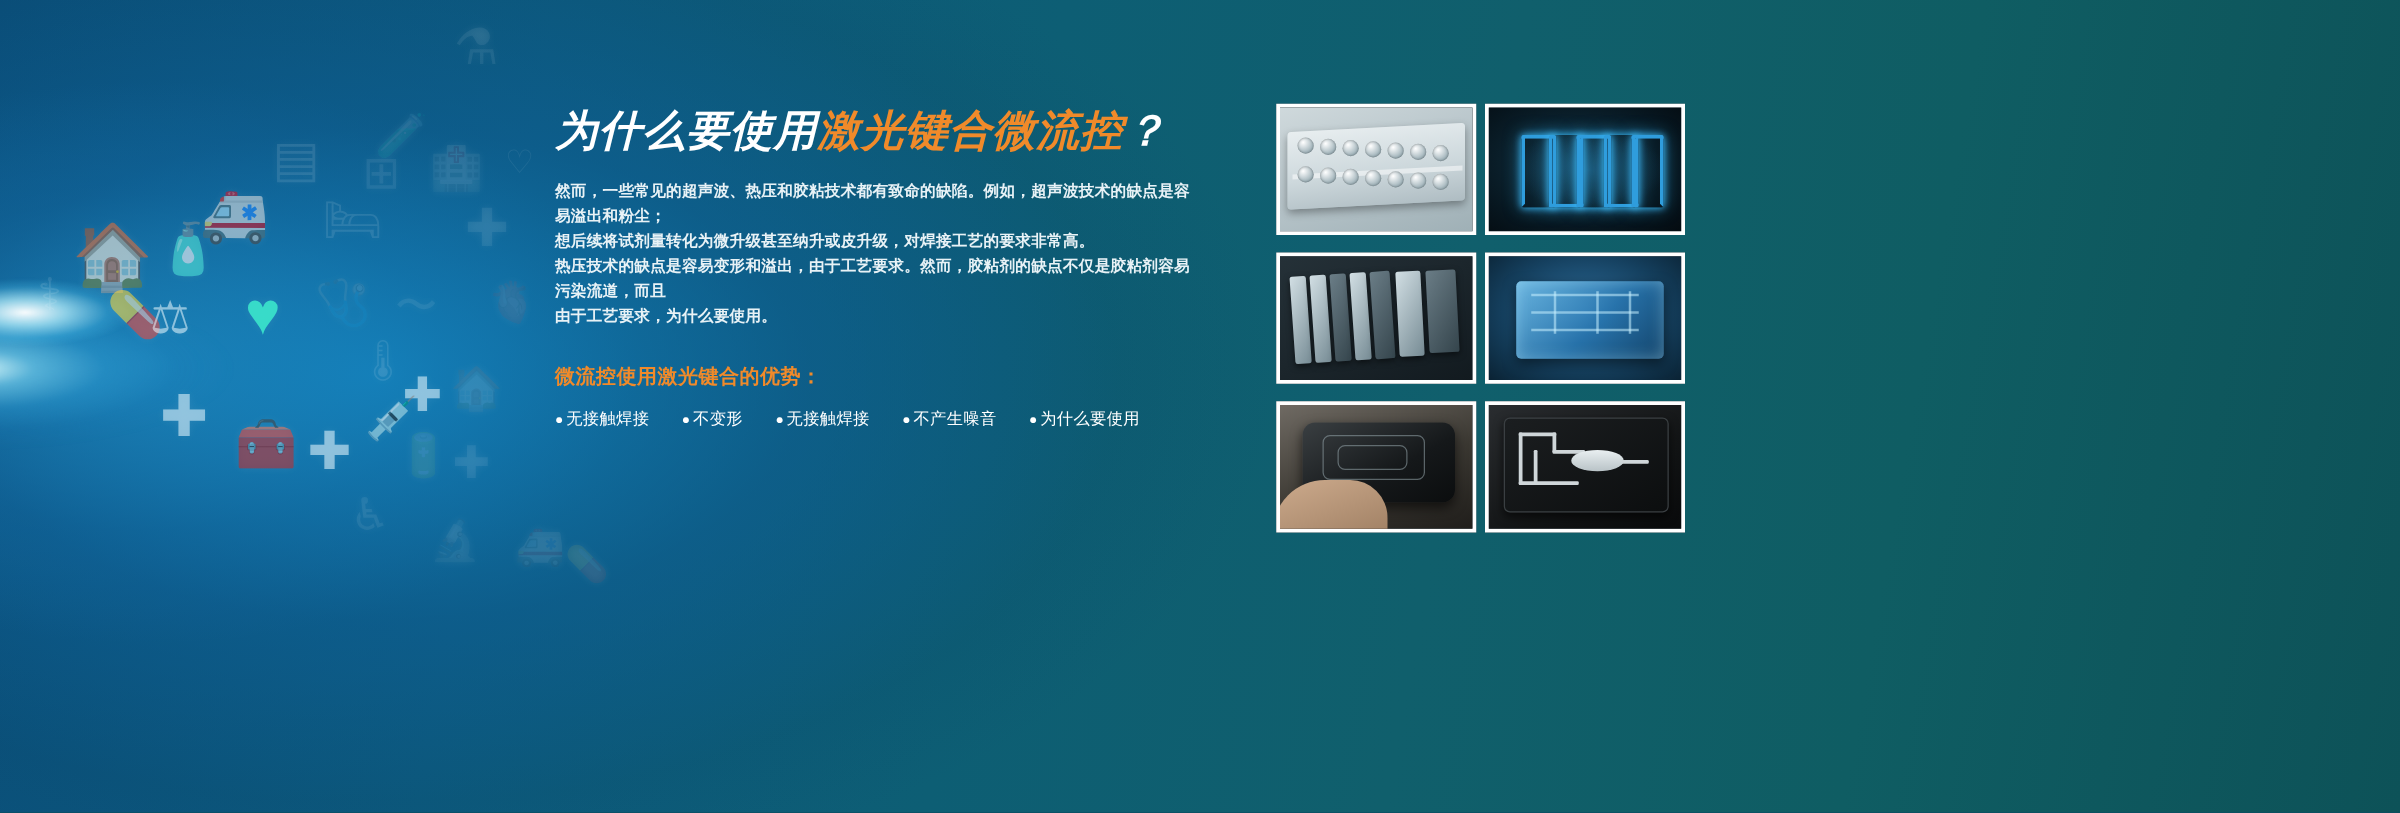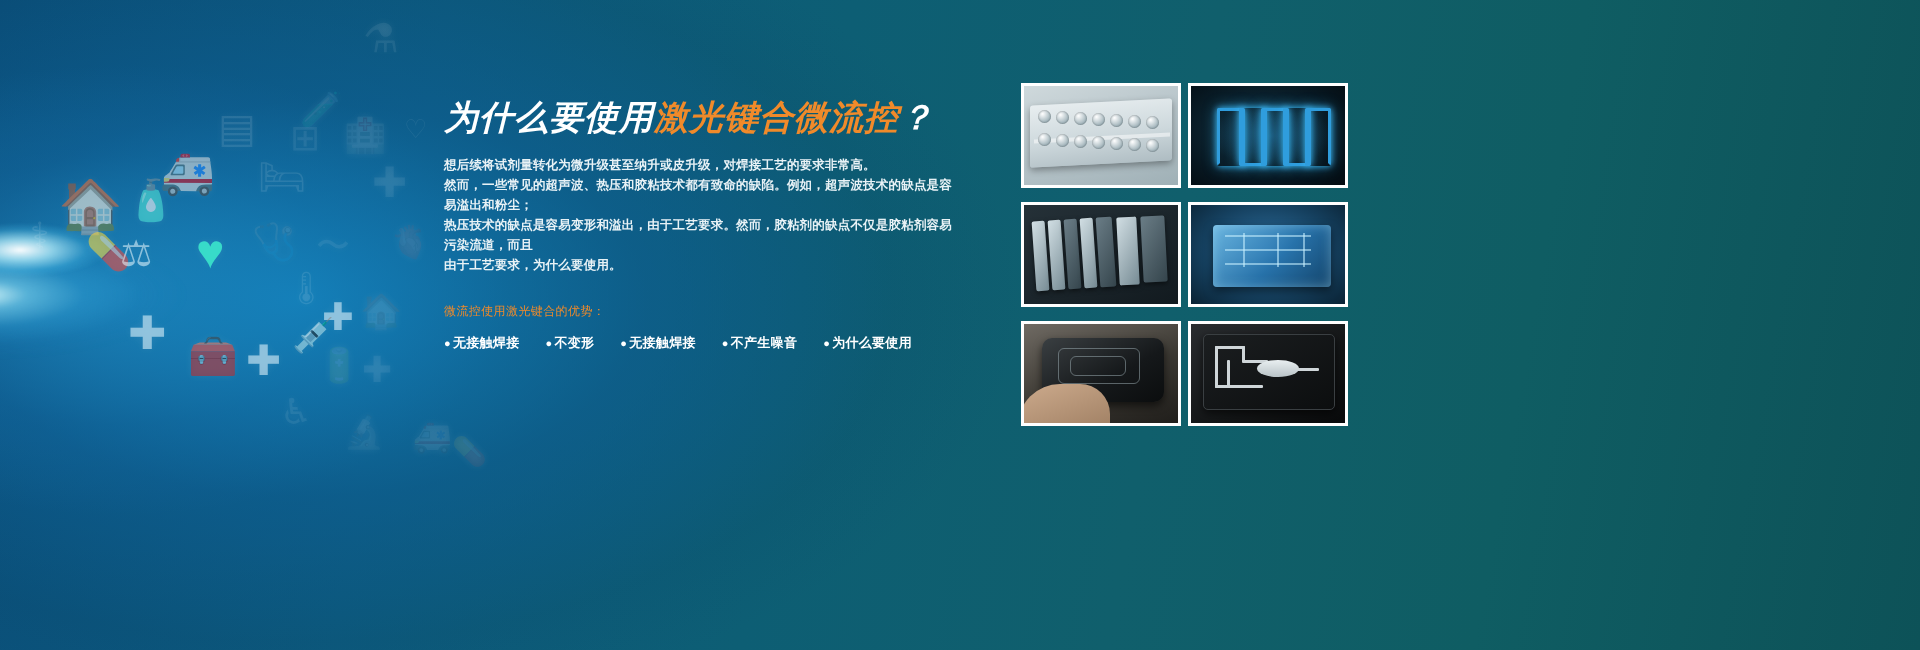--- a/index.html
+++ b/index.html
@@ -35,35 +35,35 @@
   }
   .ico.bright{color:rgba(235,250,255,0.55);}
   .ico.dim{color:rgba(255,255,255,0.10);}
   .ico.faint{color:rgba(255,255,255,0.07);}
   .ico.teal{color:rgba(60,235,205,0.85);}
 
   
   .content{position:absolute;left:444px;top:82px;width:520px;}
   .headline{
     font-size:34px;font-weight:700;font-style:italic;letter-spacing:1px;
-    color:#ffffff;white-space:nowrap;margin:16px 0 18px 0;line-height:1.15;
+    color:#ffffff;white-space:nowrap;margin:4px 0 18px 0;line-height:1.15;
   }
   .headline .hl{color:#f08a2a;}
   .para{
     font-size:12.5px;line-height:20px;color:#e8f2f6;font-weight:700;
     margin:0;letter-spacing:0.2px;
   }
   .para p{margin:0;}
   .sub{
-    margin:28px 0 14px 0;font-size:12px;font-weight:400;color:#f08a2a;
+    margin:28px 0 14px 0;font-size:16px;font-weight:700;color:#f08a2a;
     letter-spacing:0.4px;
   }
   .bullets{display:flex;gap:0;margin:0;padding:0;list-style:none;}
   .bullets li{
-    font-size:13px;font-weight:700;color:#ffffff;white-space:nowrap;
+    font-size:13px;font-weight:400;color:#ffffff;white-space:nowrap;
     margin-right:26px;letter-spacing:0.3px;
   }
   .bullets li .dot{font-size:11px;margin-right:2px;}
 
   
   .grid{
     position:absolute;left:1021px;top:83px;
     display:grid;grid-template-columns:160px 160px;grid-template-rows:105px 105px 105px;
     gap:14px 7px;
   }
@@ -162,22 +162,22 @@
       <span class="ico faint" style="left: 280px; top: 394px; font-size: 36px;">♿</span>
       <span class="ico faint" style="left: 344px; top: 416px; font-size: 32px;">🔬</span>
       <span class="ico faint" style="left: 412px; top: 420px; font-size: 32px;">🚑</span>
       <span class="ico faint" style="left: 452px; top: 438px; font-size: 28px;">💊</span>
     </div>
 
   <div class="content">
     <h1 class="headline"><span>为什么要使用</span><span class="hl">激光键合微流控</span><span>？</span></h1>
 
     <div class="para">
+      <p>然而，一些常见的超声波、热压和胶粘技术都有致命的缺陷。例如，超声波技术的缺点是容易溢出和粉尘；</p>
       <p>想后续将试剂量转化为微升级甚至纳升或皮升级，对焊接工艺的要求非常高。</p>
-      <p>然而，一些常见的超声波、热压和胶粘技术都有致命的缺陷。例如，超声波技术的缺点是容易溢出和粉尘；</p>
       <p>热压技术的缺点是容易变形和溢出，由于工艺要求。然而，胶粘剂的缺点不仅是胶粘剂容易污染流道，而且</p>
       <p>由于工艺要求，为什么要使用。</p>
     </div>
 
     <div class="sub">微流控使用激光键合的优势：</div>
 
     <ul class="bullets">
       <li><span class="dot">●</span><span>无接触焊接</span></li>
       <li><span class="dot">●</span><span>不变形</span></li>
       <li><span class="dot">●</span><span>无接触焊接</span></li>

